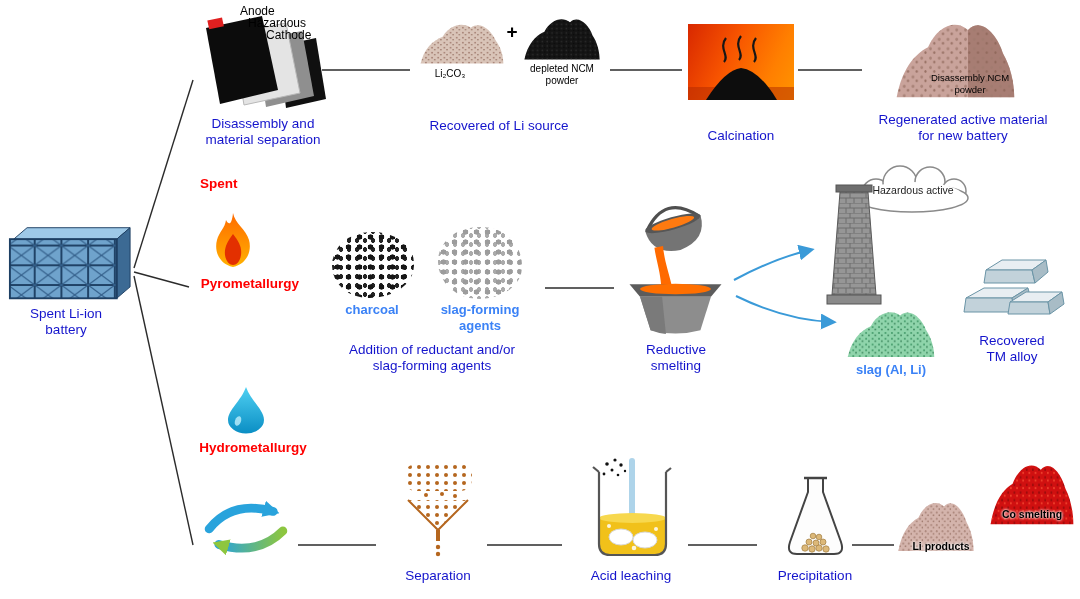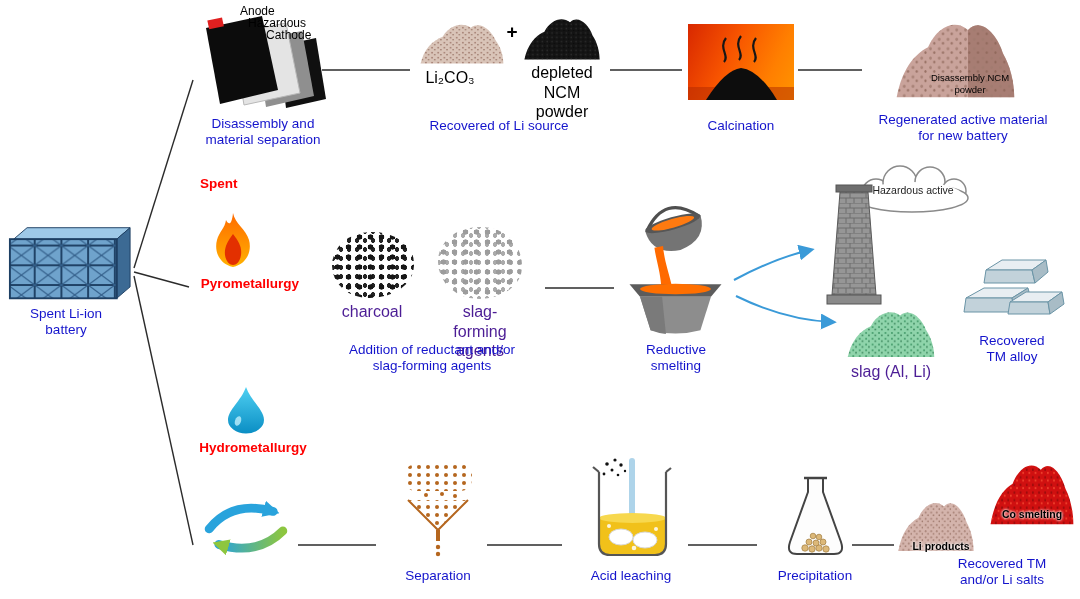--- a/index.html
+++ b/index.html
@@ -5,22 +5,22 @@
   *{margin:0;padding:0;box-sizing:border-box}
   body{background:#fff}
   .canvas{position:relative;width:1080px;height:599px;background:#fff;overflow:hidden;
           font-family:"Liberation Sans",sans-serif}
   .abs{position:absolute}
   .lbl{position:absolute;transform:translateX(-50%);text-align:center;line-height:1.22;z-index:5}
   .left-lbl{position:absolute;line-height:1.2;z-index:5}
   .blue{color:#1414cc;font-weight:normal;font-size:13.5px}
   .red{color:#ff0000;font-weight:bold;font-size:13.5px}
   .tiny{color:#000;font-size:12px}
-  .small{color:#000;font-size:16px}
-  .bb{color:#4c1d95;font-weight:normal;font-size:16px}
+  .small{color:#000;font-size:10px}
+  .bb{color:#3b82f6;font-weight:bold;font-size:13px}
   .prod{color:#000;font-size:10.5px;font-weight:bold;text-shadow:0 0 3px #fff,0 0 3px #fff}
   .cloudtxt{color:#222;font-size:10.5px}
   .dots{position:absolute;z-index:2}
   .dots.black{background-image:radial-gradient(#161616 2.6px,transparent 3.1px),
               radial-gradient(#242424 1.9px,transparent 2.4px);
               background-size:11px 10px,8px 9px;background-position:0 0,5px 4px;
               border-radius:48% 52% 55% 45%/52% 48% 50% 50%}
   .dots.gray{background-image:radial-gradient(#9c9c9c 2.6px,transparent 3.1px),
              radial-gradient(#ababab 1.9px,transparent 2.4px);
              background-size:11px 10px,8px 9px;background-position:0 0,5px 4px;
@@ -142,21 +142,21 @@
     <svg width="106" height="76" viewBox="0 0 106 76">
       <rect x="0" y="63" width="106" height="13" fill="#b02800" opacity="0.5"></rect>
       <path d="M18,76 Q37,46 53,44 Q71,46 89,76 Z" fill="#0d0d0d"></path>
       <g stroke="#161616" stroke-width="2.2" fill="none">
         <path d="M36,38 C42,32 30,24 38,14"></path>
         <path d="M51,36 C57,30 45,22 53,12"></path>
         <path d="M66,38 C72,32 60,24 68,14"></path>
       </g>
     </svg>
   </div>
-  <div class="lbl blue" style="left:741px;top:118px;width:110px">Calcination</div>
+  <div class="lbl blue" style="left:741px;top:128px;width:110px">Calcination</div>
 
   <svg class="item" style="left:893px;top:8px" width="125" height="94" viewBox="0 0 100 60" preserveAspectRatio="none">
     <path d="M3,57 C7,40 16,30 28,25 C36,11 50,7 60,14 C71,5 84,18 88,29 C94,37 97,48 97,57 Z" fill="#c9a39b"></path>
     <path d="M60,14 C71,5 84,18 88,29 C94,37 97,48 97,57 L60,57 Z" fill="#8a5f52" opacity="0.55"></path>
     <path d="M3,57 C7,40 16,30 28,25 C36,11 50,7 60,14 C71,5 84,18 88,29 C94,37 97,48 97,57 Z" fill="url(#pk-speck)" opacity="0.8"></path>
   </svg>
   <div class="lbl" style="left:970px;top:72px;width:90px;font-size:9.5px;color:#000">Disassembly NCM powder</div>
   <div class="lbl blue" style="left:963px;top:112px;width:170px">Regenerated active material for new battery</div>
 
   <span class="left-lbl red" style="left:200px;top:176px">Spent</span>
@@ -299,15 +299,14 @@
   <svg class="item" style="left:896px;top:492px" width="80" height="62" viewBox="0 0 100 60" preserveAspectRatio="none">
     <path d="M3,57 C7,40 16,30 28,25 C36,11 50,7 60,14 C71,5 84,18 88,29 C94,37 97,48 97,57 Z" fill="#d4b4ac"></path>
     <path d="M3,57 C7,40 16,30 28,25 C36,11 50,7 60,14 C71,5 84,18 88,29 C94,37 97,48 97,57 Z" fill="url(#pk-speck)" opacity="0.8"></path>
   </svg>
   <div class="lbl prod" style="left:941px;top:540px;width:80px">Li products</div>
   <svg class="item" style="left:988px;top:452px" width="88" height="76" viewBox="0 0 100 60" preserveAspectRatio="none">
     <path d="M3,57 C7,40 16,30 28,25 C36,11 50,7 60,14 C71,5 84,18 88,29 C94,37 97,48 97,57 Z" fill="#d01010"></path>
     <path d="M3,57 C7,40 16,30 28,25 C36,11 50,7 60,14 C71,5 84,18 88,29 C94,37 97,48 97,57 Z" fill="url(#rd-speck)" opacity="0.75"></path>
   </svg>
   <div class="lbl prod" style="left:1032px;top:508px;width:80px">Co smelting</div>
-  <div class="lbl blue" style="left:1002px;top:556px;width:115px">Recovered TM and/or Li salts</div>
 
 </div>
 
 </body></html>

